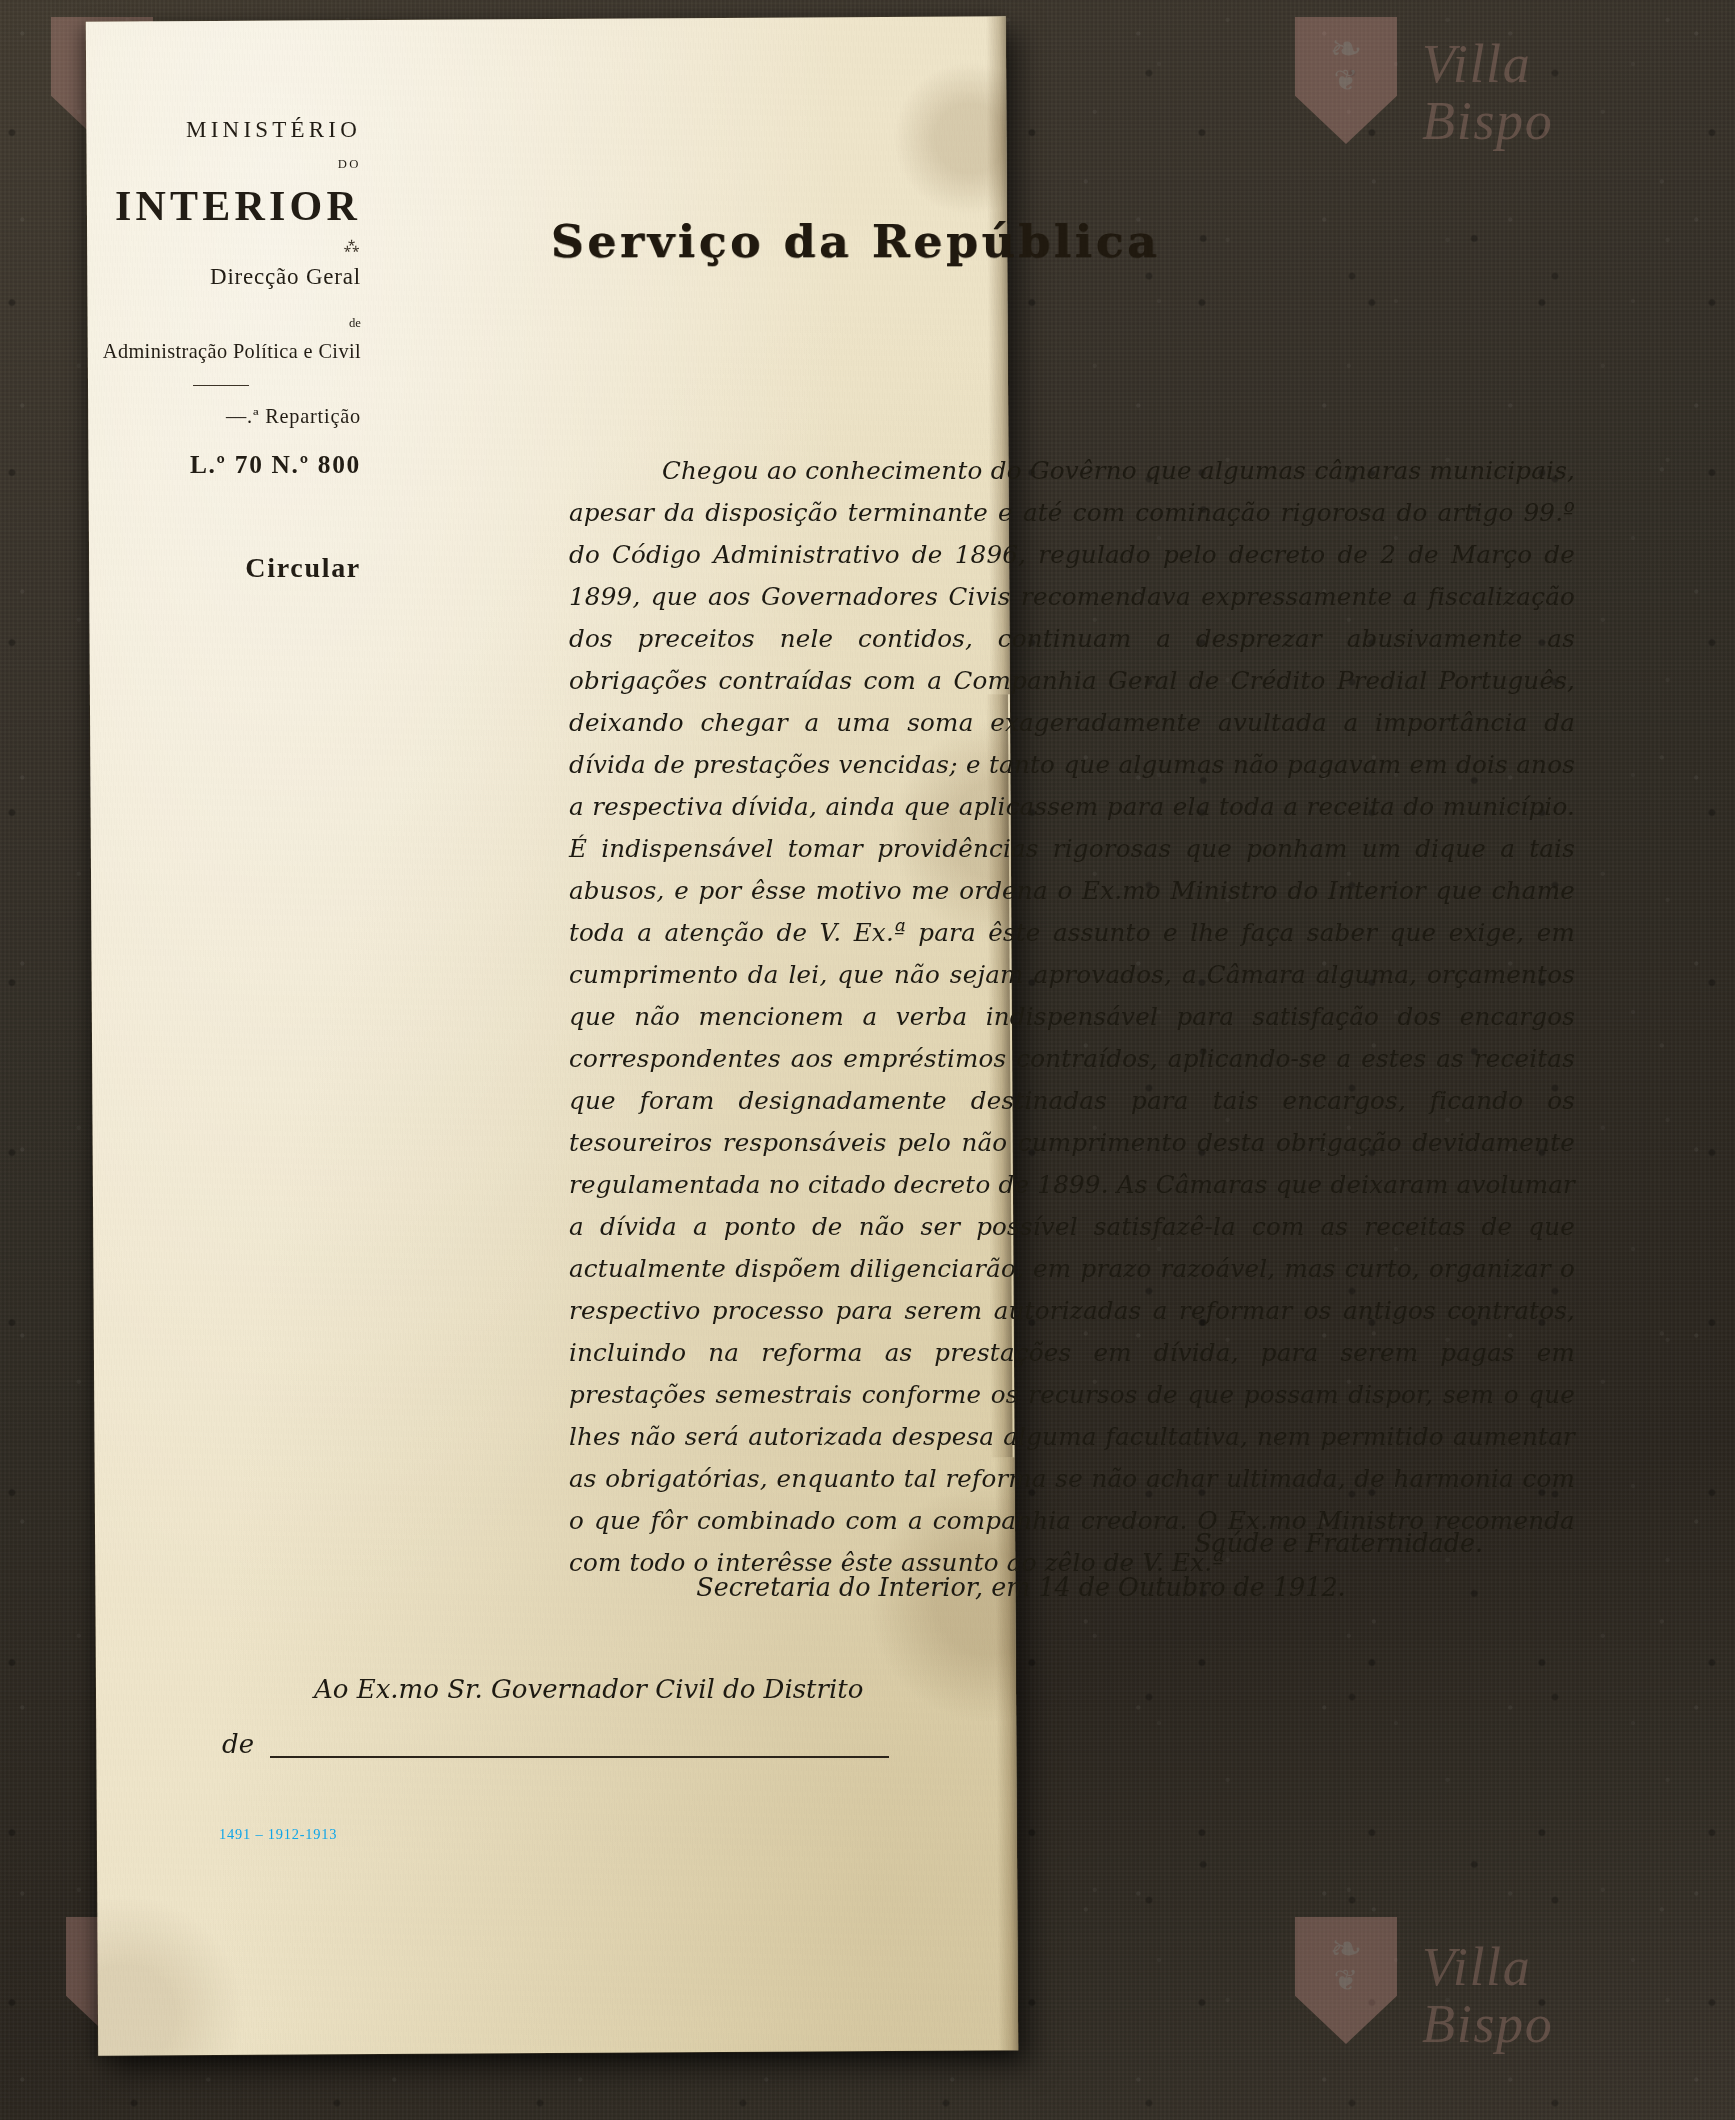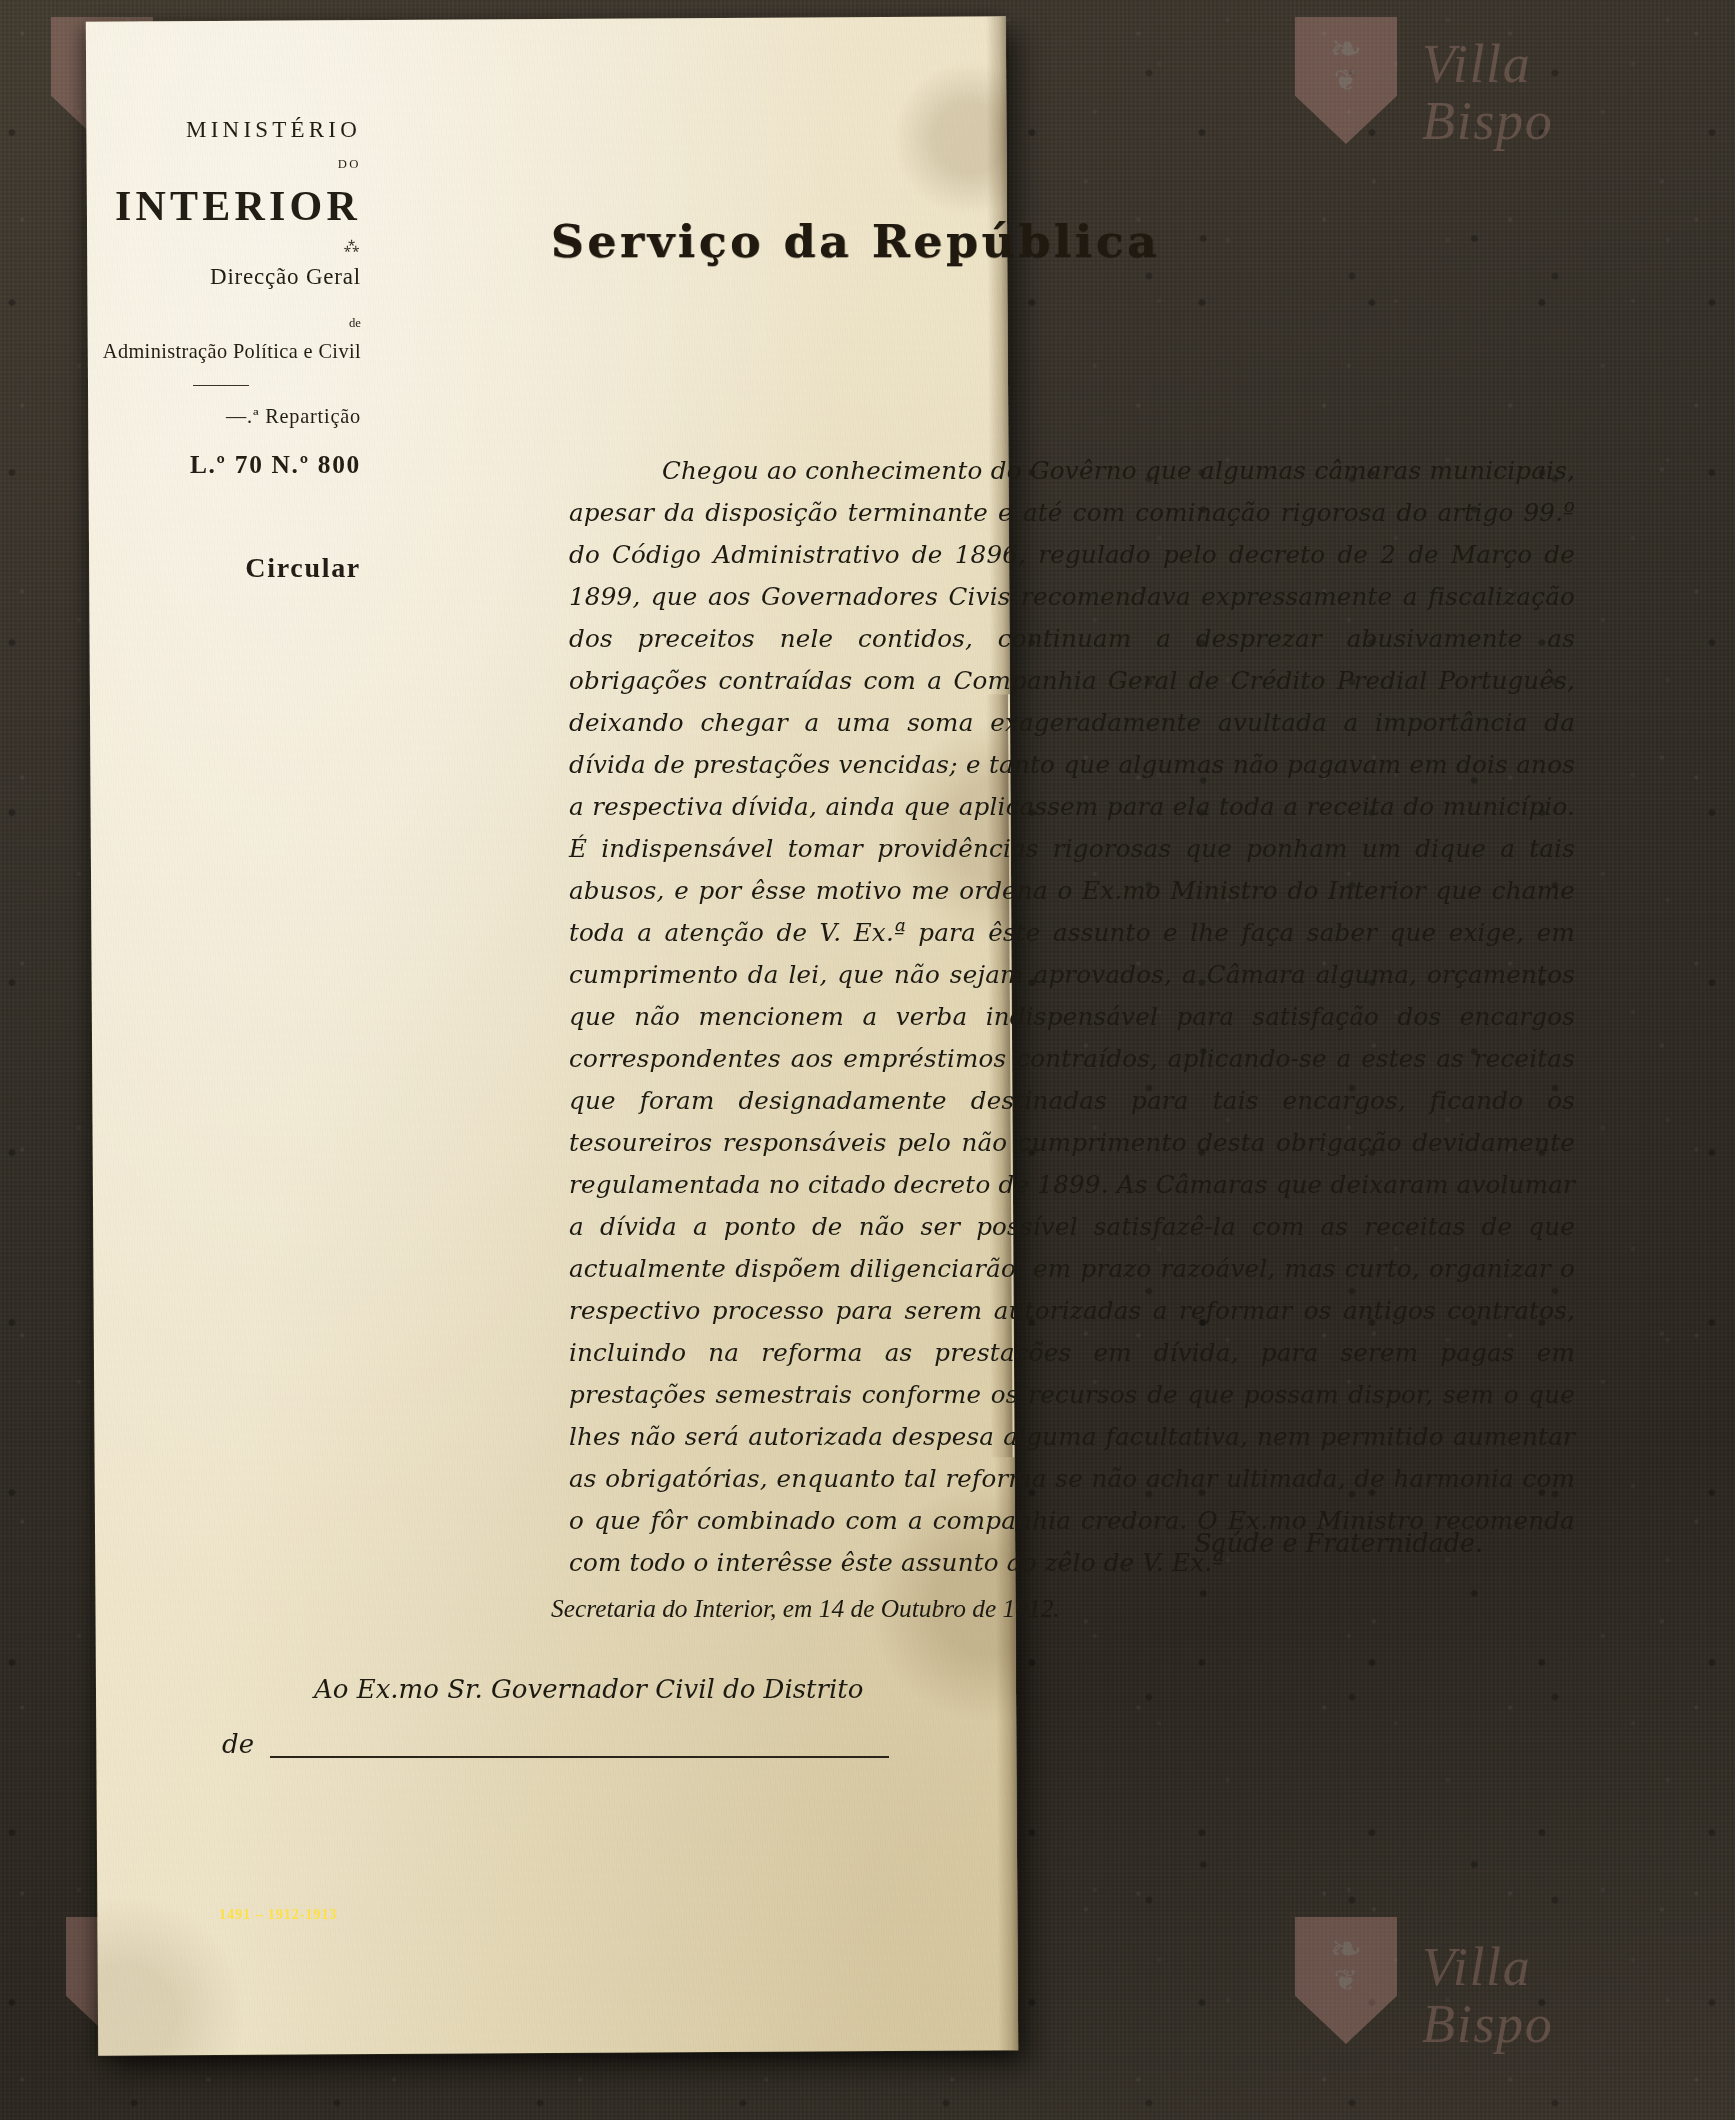--- a/index.html
+++ b/index.html
@@ -221,21 +221,21 @@
     left: 551px;
     top: 1521px;
     width: 1042px;
     color: #1d1a12;
     font-family: "DejaVu Serif", serif;
     font-style: italic;
     font-size: 25.4px;
     line-height: 44px;
   }
   #closing .salute { text-align: right; padding-right: 110px; }
-  #closing .place  { padding-right: 102px; margin-top: 21px; font-family: Liberation Serif, serif; }
+  #closing .place  { text-align: center; padding-right: 102px; margin-top: 0; }
 
   #addressee {
     position: absolute;
     left: 314px;
     top: 1674px;
     width: 848px;
     color: #1d1a12;
     font-family: "DejaVu Serif", serif;
     font-style: italic;
     font-size: 26px;
@@ -253,24 +253,24 @@
     position: absolute;
     left: 270px;
     top: 1756px;
     width: 619px;
     height: 1.7px;
     background: #2a2319;
   }
   #printcode {
     position: absolute;
     left: 219px;
-    top: 1906px;
-    color: #fde047;
-    font-family: "Liberation Serif", serif;
-    font-weight: bold;
+    top: 1826px;
+    color: #0ea5e9;
+    font-family: "Liberation Serif", serif;
+    font-weight: normal;
     font-size: 14.4px;
     letter-spacing: 0.8px;
   }
 </style>
 </head>
 <body>
 
 <div id="backdrop"></div>
 
 <div class="wm" style="left:51px; top:17px;">

